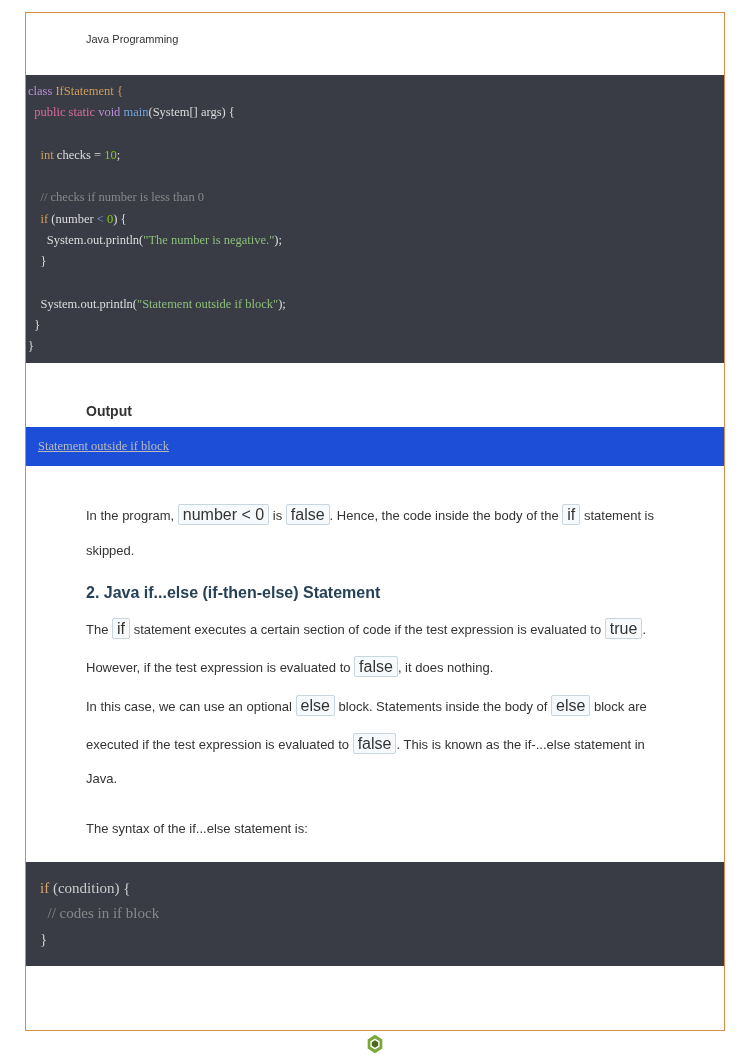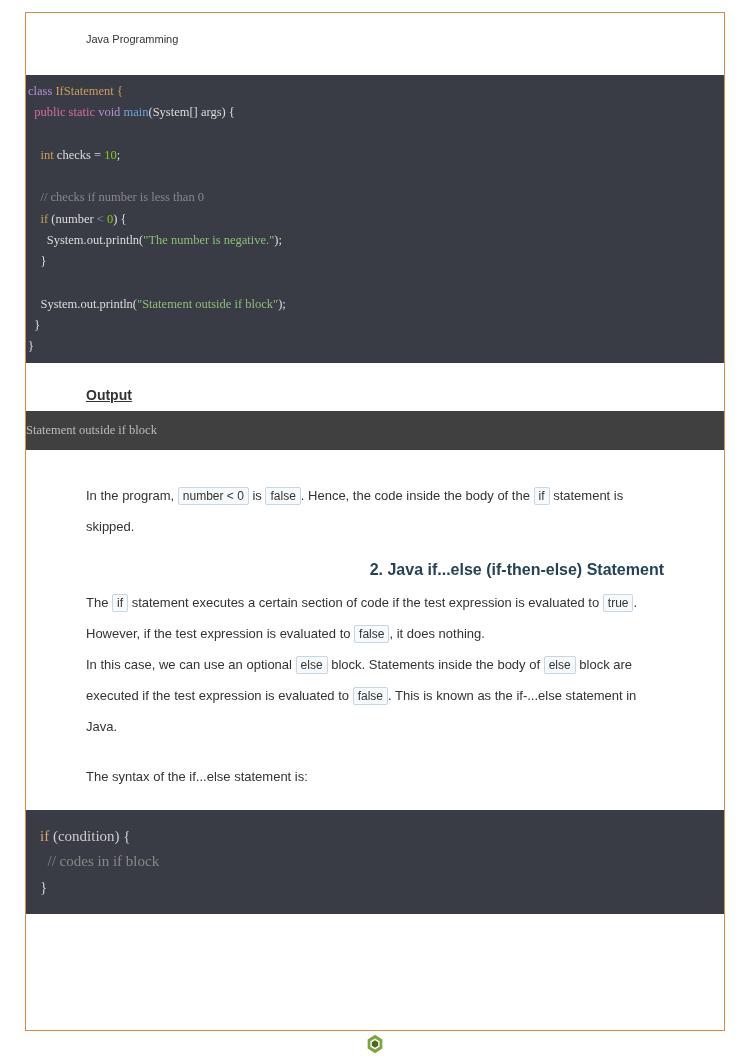--- a/index.html
+++ b/index.html
@@ -51,56 +51,55 @@
   .code-block .kw-mod { color: #d66ba0; }
   .code-block .fn { color: #6fa3d9; }
   .code-block .str { color: #8bbf7a; }
   .code-block .num { color: #84cc16; }
   .code-block .comment { color: #888; }
   .code-block .op { color: #6fa3d9; }
   .output-title {
     font-weight: bold;
     font-size: 14px;
     color: #333;
-    margin-top: 24px;
+    margin-top: 40px;
     margin-bottom: 8px;
-    text-decoration: underline;
   }
   .output-block {
-    background: #404040;
+    background: #1d4ed8;
     color: #bbb;
     font-family: Georgia, 'Times New Roman', serif;
     font-size: 12.5px;
-    padding: 12px 0;
+    padding: 12px 12px;
     margin-left: -60px;
     margin-right: -60px;
     margin-bottom: 30px;
+    text-decoration: underline;
   }
   .body-text {
     font-size: 13px;
     color: #333;
     line-height: 2.4;
     margin-bottom: 18px;
   }
   .inline-code {
     border: 1px solid #c8d6e0;
     background: #f7fafc;
     padding: 1px 4px;
     font-family: Verdana, sans-serif;
-    font-size: 12px;
+    font-size: 16px;
     border-radius: 2px;
   }
   .bold { font-weight: normal; }
   .section-title {
     color: #264258;
     font-weight: bold;
     font-size: 16px;
     margin-top: 8px;
     margin-bottom: 8px;
-    text-align: right;
   }
   .syntax-block {
     background: #3a3c45;
     color: #ccc;
     font-family: Georgia, 'Times New Roman', serif;
     font-size: 15px;
     padding: 14px 14px;
     margin-left: -60px;
     margin-right: -60px;
     line-height: 1.7;

